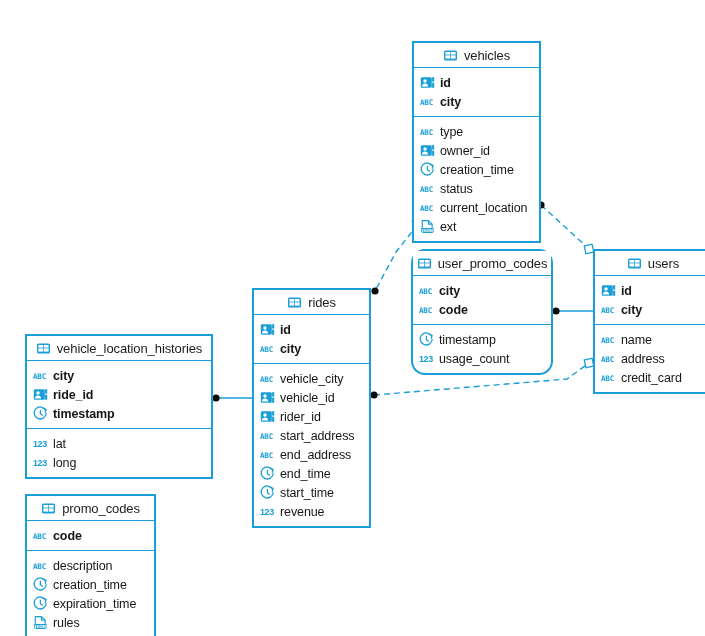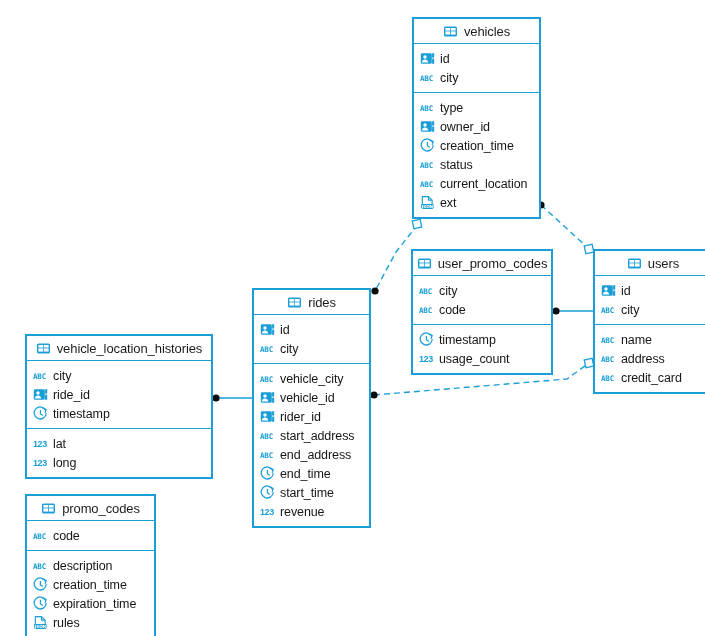--- a/index.html
+++ b/index.html
@@ -73,21 +73,21 @@
     height: 19px;
     padding: 0 7px 0 6px;
     white-space: nowrap;
   }
   .col-name {
     font-size: 12.5px;
     color: #161616;
     letter-spacing: -0.1px;
   }
   .pk .col-name {
-    font-weight: normal;
+    font-weight: bold;
   }
 
   
   .ico {
     width: 15px;
     height: 15px;
     flex: 0 0 15px;
     display: inline-block;
     position: relative;
     line-height: 0;
@@ -109,21 +109,21 @@
       <polyline points="556,311 593,311" fill="none" stroke="#1a9ed8" stroke-width="1.4"></polyline>
       <circle cx="556" cy="311" r="3.6" fill="#0b0b0b"></circle>
       <polyline points="374,395 567,379 589,363" fill="none" stroke="#1a9ed8" stroke-width="1.4" stroke-dasharray="6,4"></polyline>
       <circle cx="374" cy="395" r="3.6" fill="#0b0b0b"></circle>
       <rect x="585" y="359" width="8" height="8" fill="#ffffff" stroke="#1a9ed8" stroke-width="1.3" transform="rotate(-12 589 363)"></rect>
       <polyline points="216,398 252,398" fill="none" stroke="#1a9ed8" stroke-width="1.4"></polyline>
       <circle cx="216" cy="398" r="3.6" fill="#0b0b0b"></circle>
     </svg>
 
   <div id="tables-root">
-      <div class="er-table" style="left: 412px; top: 17px; width: 129px;">
+      <div class="er-table" style="left: 412px; top: 41px; width: 129px;">
         <div class="tbl-header">
           <span class="ico">
             <svg width="15" height="15" viewBox="0 0 15 15">
               <rect x="1" y="2.5" width="13" height="10" rx="1.6" fill="#1a9ed8"></rect>
               <rect x="2.4" y="4" width="4.8" height="2.6" fill="#fff"></rect>
               <rect x="7.9" y="4" width="4.7" height="2.6" fill="#fff"></rect>
               <rect x="2.4" y="7.4" width="4.8" height="3.2" fill="#fff"></rect>
               <rect x="7.9" y="7.4" width="4.7" height="3.2" fill="#fff"></rect>
             </svg>
           </span>
@@ -204,21 +204,21 @@
                 <path d="M2.3 1.6h6.2l3.6 3.5v8.3H2.3z" fill="#fff" stroke="#1a9ed8" stroke-width="1.15" stroke-linejoin="round"></path>
                 <path d="M8.5 1.6v3.5h3.6" fill="none" stroke="#1a9ed8" stroke-width="1.15" stroke-linejoin="round"></path>
                 <rect x="1.2" y="9.1" width="12.4" height="4.4" rx="0.7" fill="#1a9ed8"></rect>
                 <text x="7.4" y="12.6" text-anchor="middle" font-family="DejaVu Sans, sans-serif" font-size="4.2" font-weight="bold" fill="#fff" letter-spacing="-0.1">JSON</text>
               </svg>
             </span>
             <span class="col-name">ext</span>
           </div>
         </div>
       </div>
-      <div class="er-table" style="left: 411px; top: 249px; width: 142px;">
+      <div class="er-table" style="left: 411px; top: 249px; width: 142px; border-radius: 14px;">
         <div class="tbl-header">
           <span class="ico">
             <svg width="15" height="15" viewBox="0 0 15 15">
               <rect x="1" y="2.5" width="13" height="10" rx="1.6" fill="#1a9ed8"></rect>
               <rect x="2.4" y="4" width="4.8" height="2.6" fill="#fff"></rect>
               <rect x="7.9" y="4" width="4.7" height="2.6" fill="#fff"></rect>
               <rect x="2.4" y="7.4" width="4.8" height="3.2" fill="#fff"></rect>
               <rect x="7.9" y="7.4" width="4.7" height="3.2" fill="#fff"></rect>
             </svg>
           </span>

